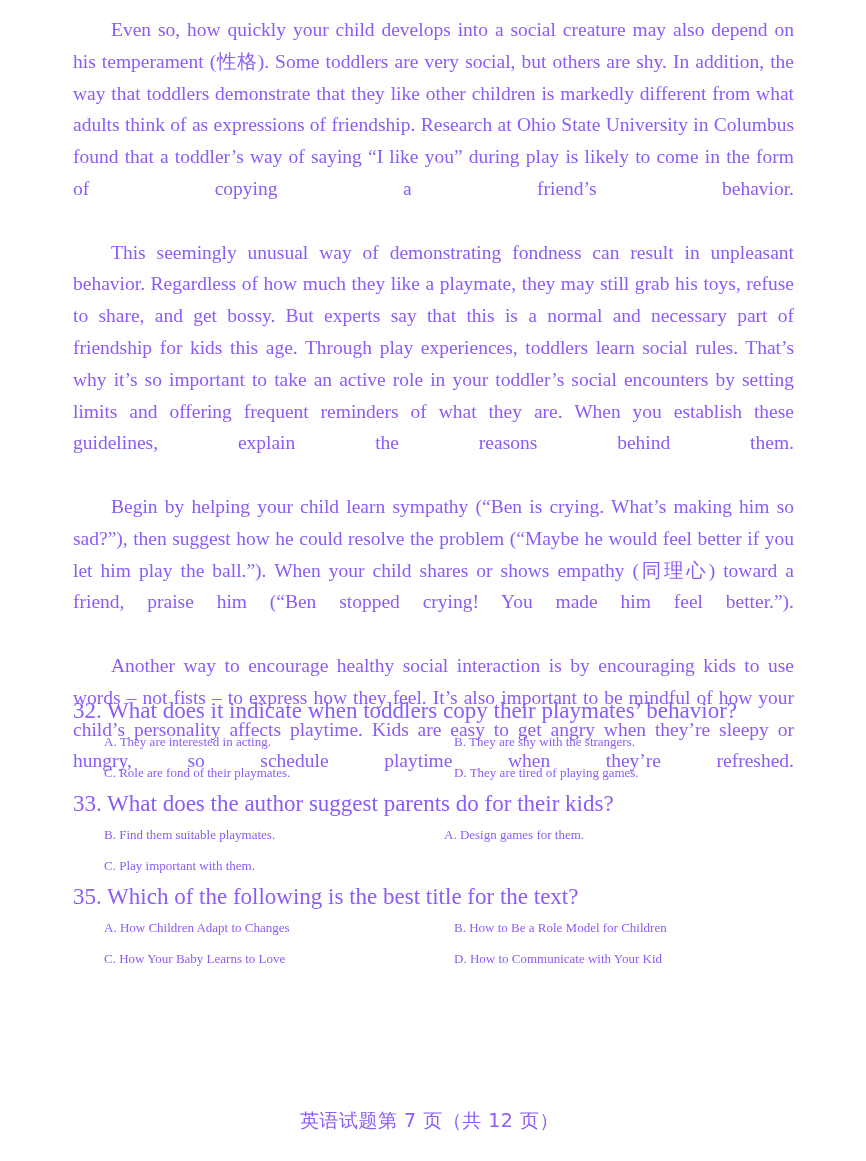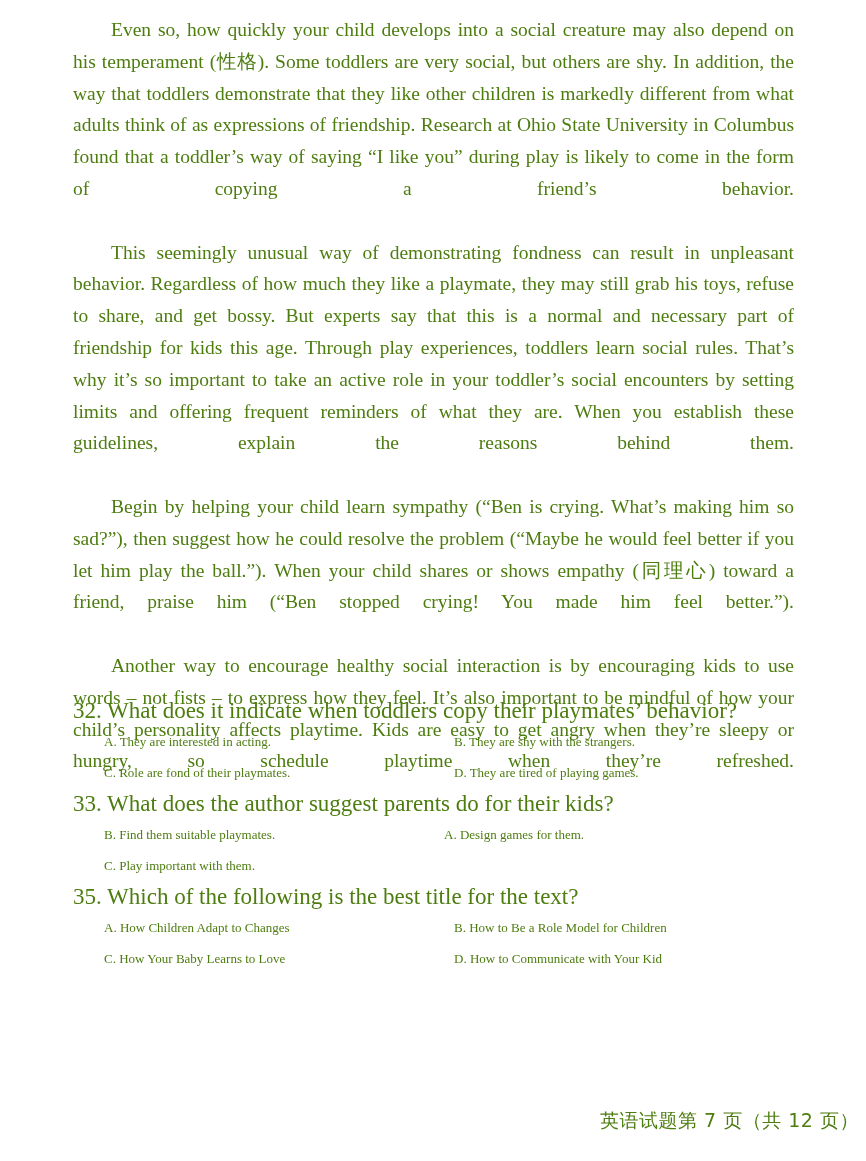--- a/index.html
+++ b/index.html
@@ -9,21 +9,21 @@
   }
 
   .page {
     position: relative;
     width: 866px;
     height: 1161px;
     background: #ffffff;
     margin: 0 auto;
     overflow: hidden;
     font-family: "Liberation Serif", "DejaVu Serif", serif;
-    color: #4d7c0f;
+    color: #8b5cf6;
   }
 
   
   .passage {
     position: absolute;
     left: 73px;
     top: 14px;
     width: 721px;
   }
 
@@ -87,21 +87,21 @@
   .opt.col-right {
     flex: 1 1 auto;
   }
 
   
   .footer {
     position: absolute;
     left: 0;
     right: 7px;
     top: 1108px;
-    text-align: right;
+    text-align: center;
     font-size: 19px;
     font-family: "DejaVu Sans", "Liberation Sans", sans-serif;
     letter-spacing: 0.5px;
   }
 </style>
 </head>
 <body>
 
 <div class="page">
 

